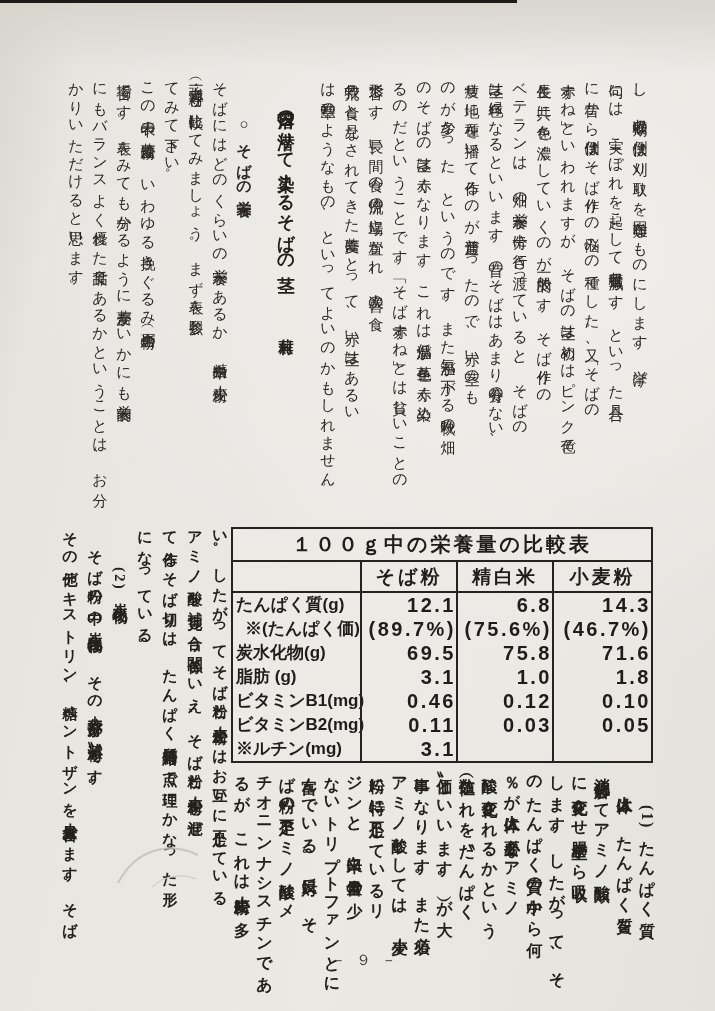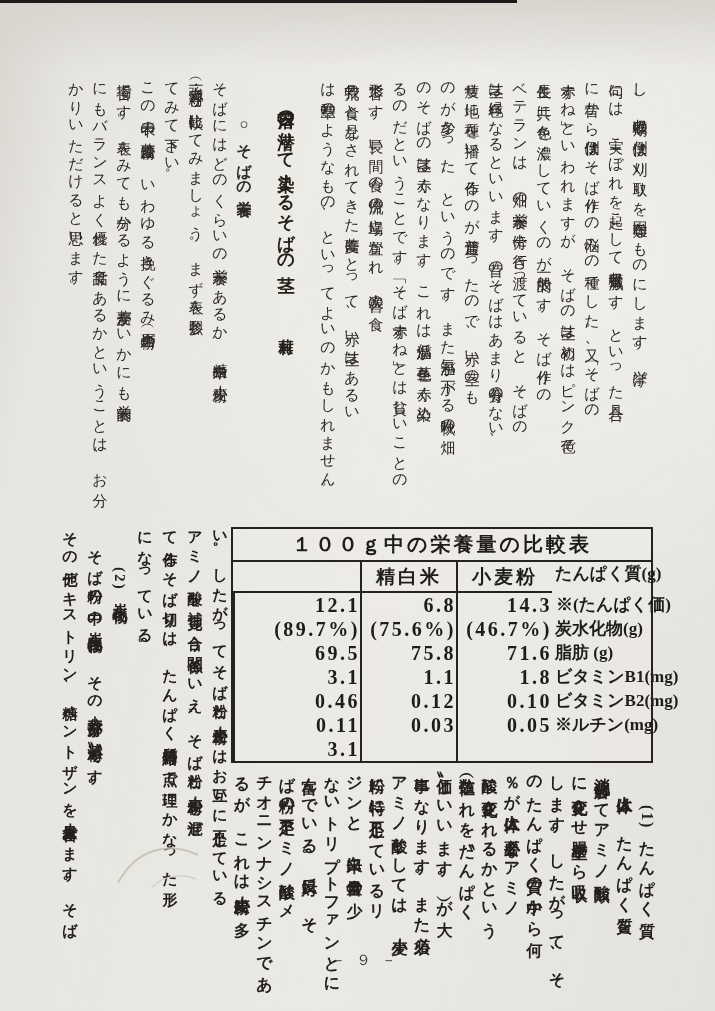--- a/index.html
+++ b/index.html
@@ -34,31 +34,31 @@
 
   #under-block { top:765px; left:230px; width:428px; height:218px;
                  font-size:16px; line-height:22.5px; letter-spacing:1.8px;
                  font-weight:bold; color:#24211d; }
   #under-block p.h1c { padding-top:40px; }
   #under-block p.ind1b { padding-top:18px; }
 
   
   .ntable { position:absolute; left:231px; top:527px; width:418px;
             border:2.5px solid #252320; background:rgba(240,238,233,0.35);
-            font-family:Liberation Serif, serif; color:#1f1d1a; }
+            font-family:Liberation Sans, sans-serif; color:#1f1d1a; }
   .ntable-title { height:31px; line-height:31px; text-align:center;
                   font-size:20px; letter-spacing:3px; font-weight:bold;
                   border-bottom:2px solid #252320; }
   .ntable-grid { display:grid; grid-template-columns:127px 96px 96px 1fr; }
   .hcell { height:29px; line-height:29px; text-align:center; font-size:19px;
            letter-spacing:3px; font-weight:bold; border-bottom:2px solid #252320; }
   .vline { border-left:2px solid #252320; }
   .lcell { height:24px; line-height:24px; font-size:17px; padding-left:3px;
            font-weight:bold; white-space:nowrap; }
-  .lcell.ind { padding-left:4px; }
+  .lcell.ind { padding-left:12px; }
   .vcell { height:24px; line-height:24px; text-align:right; font-size:20px;
            letter-spacing:2.5px; font-weight:bold; }
 
   
   .pagenum { position:absolute; top:951px; left:300px; width:130px; text-align:center;
              font-family:"Liberation Sans","DejaVu Sans",sans-serif;
              font-size:15px; letter-spacing:3px; color:#3c3a37; }
   .edge-strip { position:absolute; left:0; top:0; width:517px; height:3px; background:#1d1b18; }
   .scratch { position:absolute; left:112px; top:835px; }
 </style>
@@ -94,41 +94,42 @@
     <p class="ind1">この表中の蕎麦粉は、いわゆる挽きぐるみ（全層粉）の</p>
     <p>場合です。表をみても分かるように蕎麦がいかにも栄養的</p>
     <p>にもバランスよく優れた食品であるかということは、お分</p>
     <p>かりいただけると思います。</p>
   </div>
 
   <div class="ntable">
     <div class="ntable-title">１００ｇ中の栄養量の比較表</div>
     <div class="ntable-grid">
       <div class="hcell"></div>
+      <div class="hcell vline">そば粉</div>
       <div class="hcell vline">精白米</div>
       <div class="hcell vline">小麦粉</div>
 
       <div class="lcell">たんぱく質(g)</div>
       <div class="vcell vline">12.1</div>
       <div class="vcell vline">6.8</div>
       <div class="vcell vline">14.3</div>
 
       <div class="lcell ind">※(たんぱく価)</div>
       <div class="vcell vline">(89.7%)</div>
       <div class="vcell vline">(75.6%)</div>
       <div class="vcell vline">(46.7%)</div>
 
       <div class="lcell">炭水化物(g)</div>
       <div class="vcell vline">69.5</div>
       <div class="vcell vline">75.8</div>
       <div class="vcell vline">71.6</div>
 
       <div class="lcell">脂肪 (g)</div>
       <div class="vcell vline">3.1</div>
-      <div class="vcell vline">1.1</div>
+      <div class="vcell vline">1.0</div>
       <div class="vcell vline">1.8</div>
 
       <div class="lcell">ビタミンB1(mg)</div>
       <div class="vcell vline">0.46</div>
       <div class="vcell vline">0.12</div>
       <div class="vcell vline">0.10</div>
 
       <div class="lcell">ビタミンB2(mg)</div>
       <div class="vcell vline">0.11</div>
       <div class="vcell vline">0.03</div>

